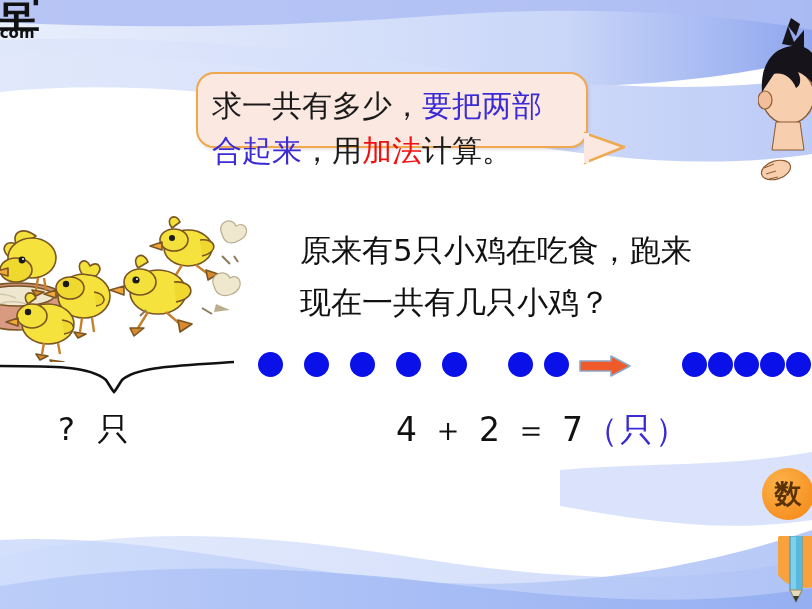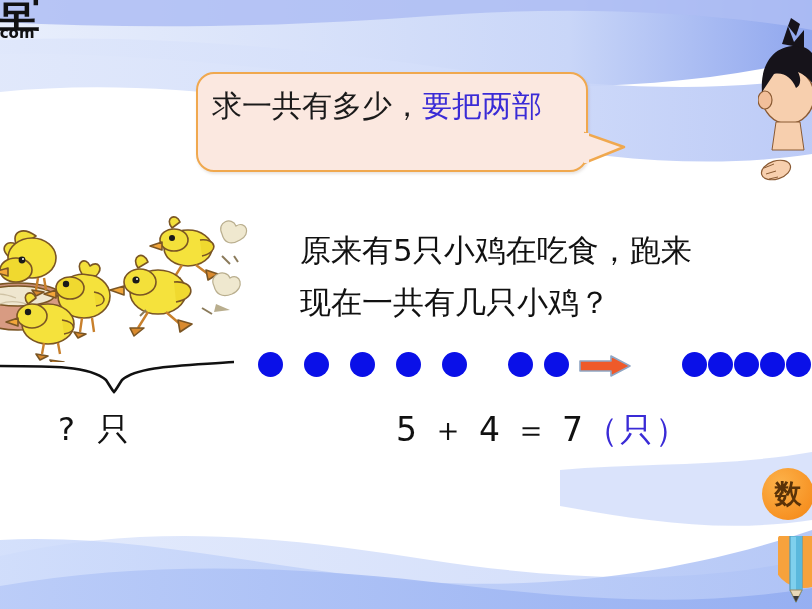--- a/index.html
+++ b/index.html
@@ -22,21 +22,21 @@
     font-family:"DejaVu Sans","Liberation Sans",sans-serif;
     font-size:46px;font-weight:700;display:block;letter-spacing:-1px;
   }
   .wm-com{
     font-family:"DejaVu Sans","Liberation Sans",sans-serif;
     font-size:15px;font-weight:700;display:block;margin-top:-6px;
   }
 
   
   .bubble{
-    position:absolute;left:196px;top:72px;width:392px;height:100px;
+    position:absolute;left:196px;top:72px;width:392px;height:76px;
     background:#fbe8e0;border:2.5px solid #f0a84e;border-radius:18px;
     box-sizing:border-box;padding:9px 14px 0 14px;
     box-shadow:1px 2px 3px rgba(120,100,90,.18);
   }
   .bubble-line{
     font-family:"DejaVu Sans","Liberation Sans",sans-serif;
     font-size:30px;line-height:45px;white-space:nowrap;color:#1a1a1a;
     letter-spacing:0px;
   }
   .hl-blue{color:#3a2bd6;}
@@ -164,20 +164,23 @@
 
     <path d="M18,104 L42,104 L46,132 L14,132 Z" fill="#f7cfae" stroke="#8a5a33" stroke-width="1"></path>
 
     <ellipse cx="18" cy="152" rx="15" ry="9" fill="#f7cfae" stroke="#8a5a33" stroke-width="1.2" transform="rotate(-18 18 152)"></ellipse>
     <path d="M6,150 L16,146 M8,156 L18,153 M11,161 L20,159" stroke="#8a5a33" stroke-width="1" fill="none"></path>
   </svg>
 
   <div class="bubble">
     <div class="bubble-line">
       <span>求一共有多少，</span><span class="hl-blue">要把两部</span>
+    </div>
+    <div class="bubble-line">
+      <span class="hl-blue">合起来</span><span>，用</span><span class="hl-red">加法</span><span>计算。</span>
     </div>
   </div>
   <svg class="bubble-tail" viewBox="0 0 42 34">
     <path d="M0,2 L40,16 L0,32 Z" fill="#fbe8e0" stroke="#f0a84e" stroke-width="2.5" stroke-linejoin="round"></path>
     <rect x="0" y="2" width="5" height="30" fill="#fbe8e0"></rect>
   </svg>
 
   <svg class="chicks" viewBox="0 0 270 150">
     <g stroke="#7a5524" stroke-width="1.6" stroke-linejoin="round">
 
@@ -288,21 +291,21 @@
 
     <span class="dot" style="left:424px"></span>
     <span class="dot" style="left:450px"></span>
     <span class="dot" style="left:476px"></span>
     <span class="dot" style="left:502px"></span>
     <span class="dot" style="left:528px"></span>
 
   </div>
 
   <div class="equation">
-    <span>5 ＋ 4 ＝ 7</span><span class="eq-unit">（只）</span>
+    <span>4 ＋ 2 ＝ 7</span><span class="eq-unit">（只）</span>
   </div>
 
 
   <div class="badge">
     <span class="badge-char">数</span>
   </div>
 
   <svg class="pencil" viewBox="0 0 40 74">
     <circle cx="26" cy="20" r="32" fill="#f7a23c"></circle>
     <path d="M12,0 L24,0 L24,54 L18,66 L12,54 Z" fill="#7fd0ee" stroke="#4b9bbd" stroke-width="1.2"></path>

